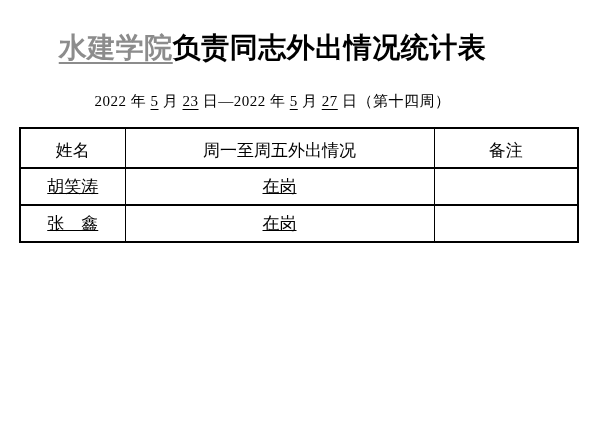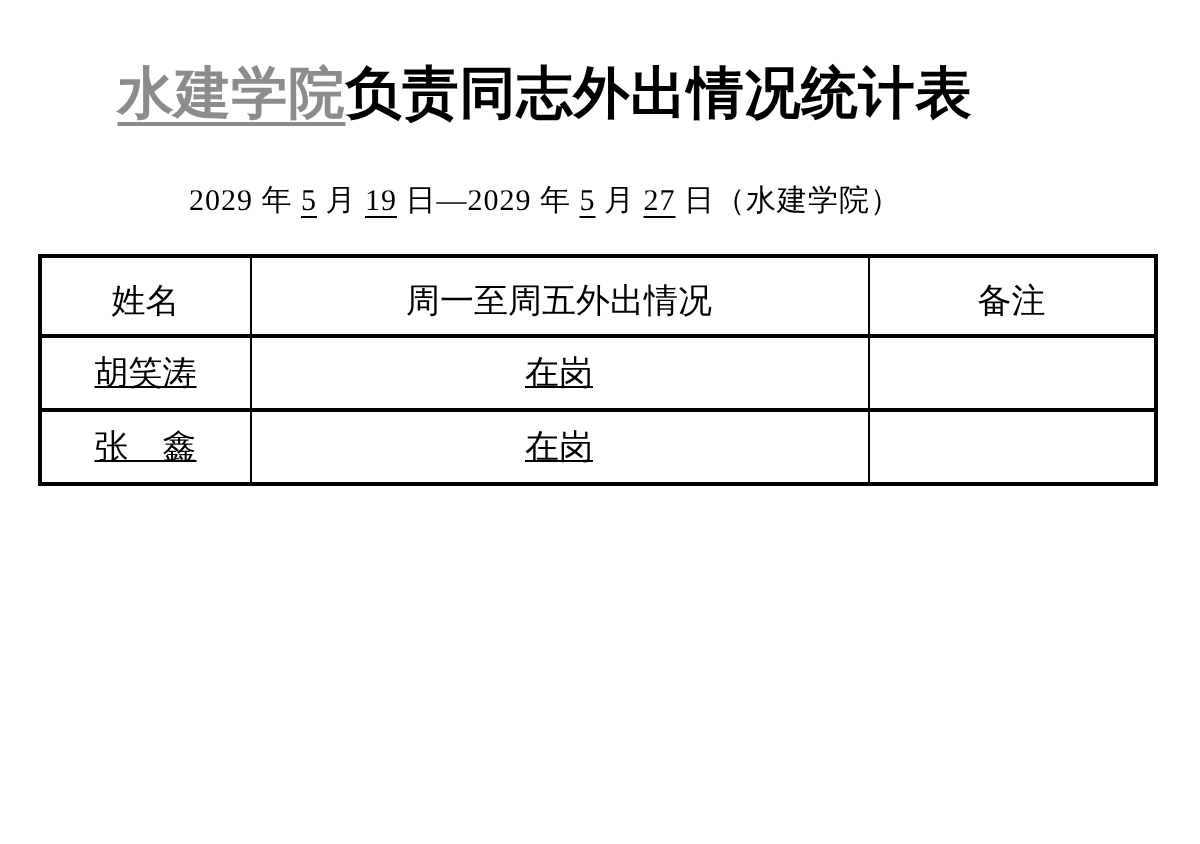--- a/index.html
+++ b/index.html
@@ -75,21 +75,21 @@
     text-decoration: underline;
   }
 </style>
 </head>
 <body>
 
 <div class="page">
 
   <h1 class="title"><span class="college">水建学院</span><span>负责同志外出情况统计表</span></h1>
 
-  <div class="subtitle"><span>2029 年 </span><span class="u-num">5</span><span> 月 </span><span class="u-num">19</span><span> 日—2029 年 </span><span class="u-num">5</span><span> 月 </span><span class="u-num">27</span><span> 日（水建学院）</span></div>
+  <div class="subtitle"><span>2022 年 </span><span class="u-num">5</span><span> 月 </span><span class="u-num">23</span><span> 日—2022 年 </span><span class="u-num">5</span><span> 月 </span><span class="u-num">27</span><span> 日（第十四周）</span></div>
 
   <table class="outing">
     <colgroup>
       <col class="c-name">
         <col class="c-status">
         <col class="c-note">
     </colgroup>
     <tbody>
       <tr class="hdr">
         <th>姓名</th>

